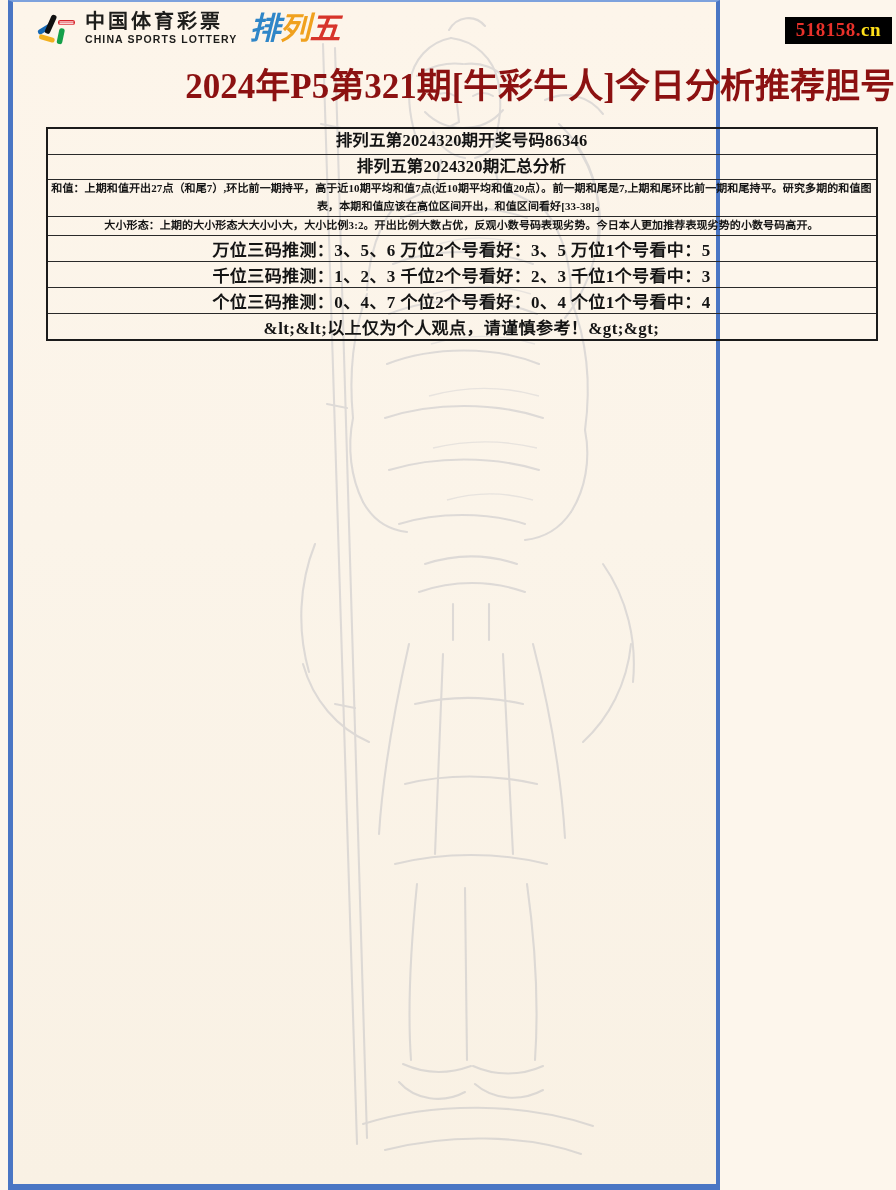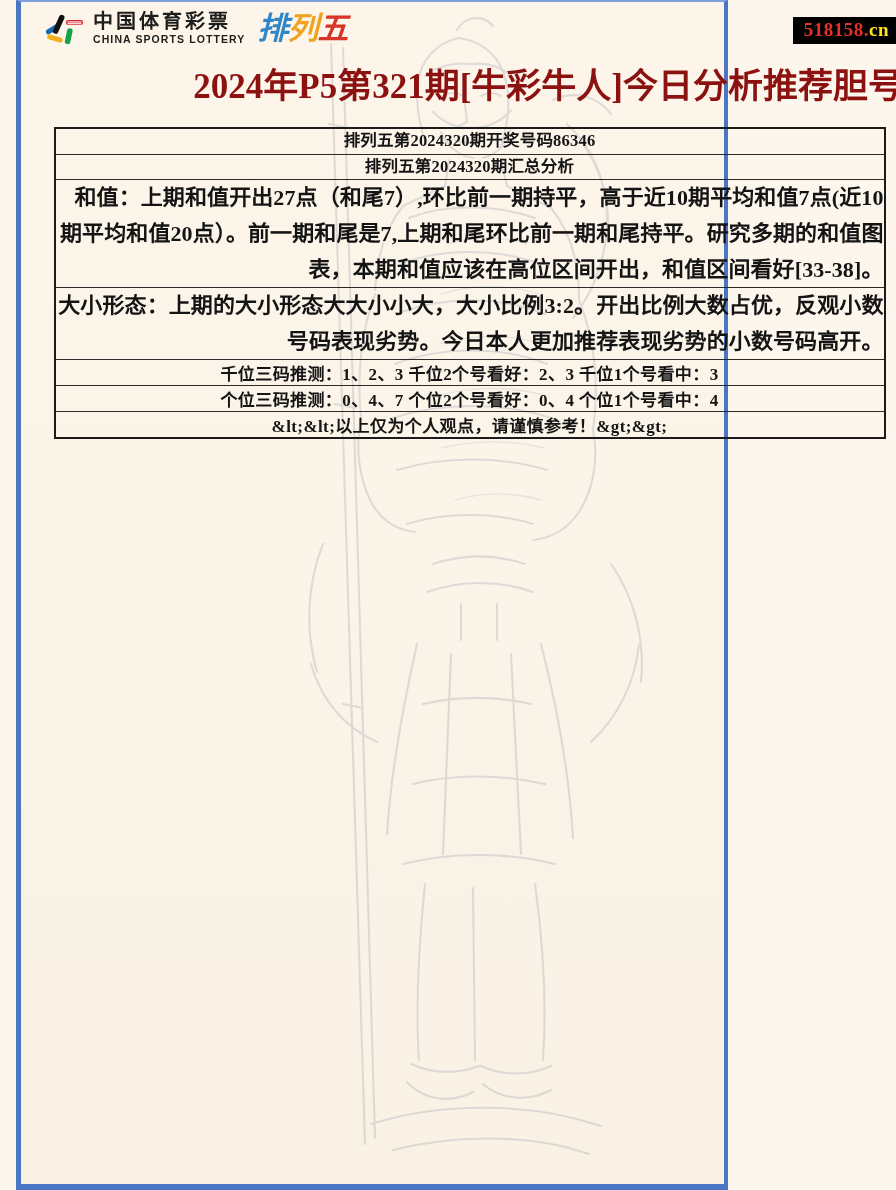--- a/index.html
+++ b/index.html
@@ -12,21 +12,21 @@
     height: 1190px;
     background: #fdf6ec;
     font-family: "Liberation Serif", "DejaVu Serif", serif;
     overflow: hidden;
     position: relative;
   }
 
   
   #page-frame {
     position: absolute;
-    left: 16px; top: 0;
+    left: 8px; top: 0;
     width: 712px;
     height: 1190px;
     box-sizing: border-box;
     border-left: 5px solid #4a76c4;
     border-right: 4px solid #4a76c4;
     border-bottom: 6px solid #4a76c4;
     border-top: 2px solid #7ea2dd;
     background: linear-gradient(180deg,#fdf5ea 0%, #fbf4e9 45%, #f9f1e4 100%);
   }
   #page-inner {
@@ -158,22 +158,22 @@
   .cell-center {
     text-align: center;
     font-size: 16.5px;
     font-weight: 700;
     color: #141414;
     padding: 22px 12px 22px 12px;
     letter-spacing: 0.2px;
     line-height: 1.5;
   }
   .cell-para {
-    text-align: right;
-    font-size: 22px;
+    text-align: center;
+    font-size: 11px;
     font-weight: 700;
     color: #141414;
     padding: 16px 14px 18px 12px;
     line-height: 1.62;
     letter-spacing: 0.1px;
   }
   .cell-pick {
     text-align: center;
     font-size: 17px;
     font-weight: 700;
@@ -319,20 +319,23 @@
         <tr>
           <td class="cell-center cell-big">排列五第2024320期汇总分析</td>
         </tr>
         <tr>
           <td class="cell-para">和值：上期和值开出27点（和尾7）,环比前一期持平，高于近10期平均和值7点(近10期平均和值20点）。前一期和尾是7,上期和尾环比前一期和尾持平。研究多期的和值图表，本期和值应该在高位区间开出，和值区间看好[33-38]。</td>
         </tr>
         <tr>
           <td class="cell-para cell-tall">大小形态：上期的大小形态大大小小大，大小比例3:2。开出比例大数占优，反观小数号码表现劣势。今日本人更加推荐表现劣势的小数号码高开。</td>
         </tr>
         <tr>
+          <td class="cell-pick">万位三码推测：3、5、6 万位2个号看好：3、5 万位1个号看中：5</td>
+        </tr>
+        <tr>
           <td class="cell-pick">千位三码推测：1、2、3 千位2个号看好：2、3 千位1个号看中：3</td>
         </tr>
         <tr>
           <td class="cell-pick">个位三码推测：0、4、7 个位2个号看好：0、4 个位1个号看中：4</td>
         </tr>
         <tr>
           <td class="cell-note">&amp;lt;&amp;lt;以上仅为个人观点，请谨慎参考！&amp;gt;&amp;gt;</td>
         </tr>
       </tbody>
     </table>

